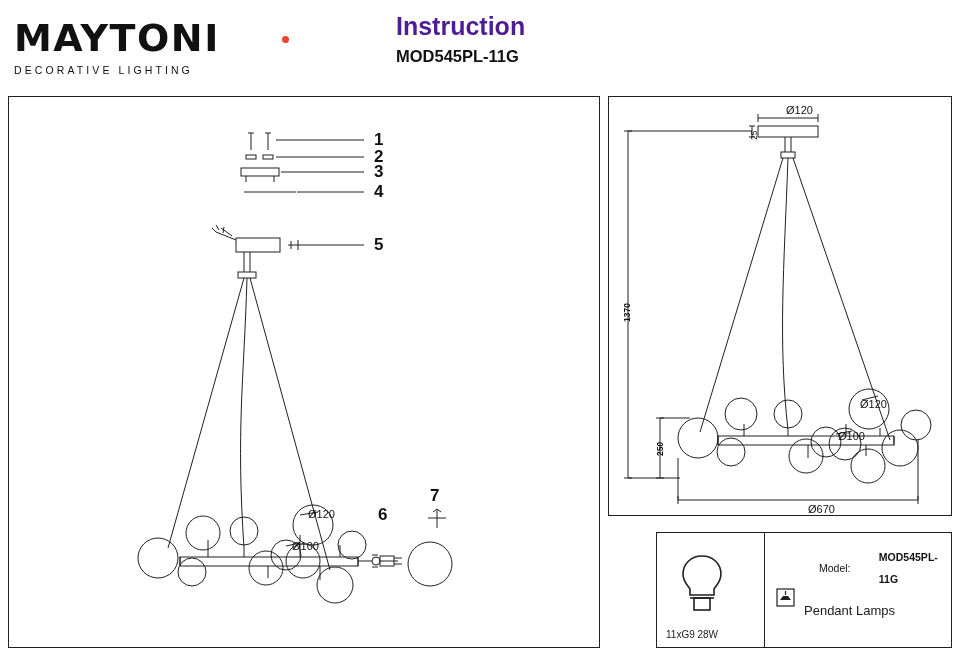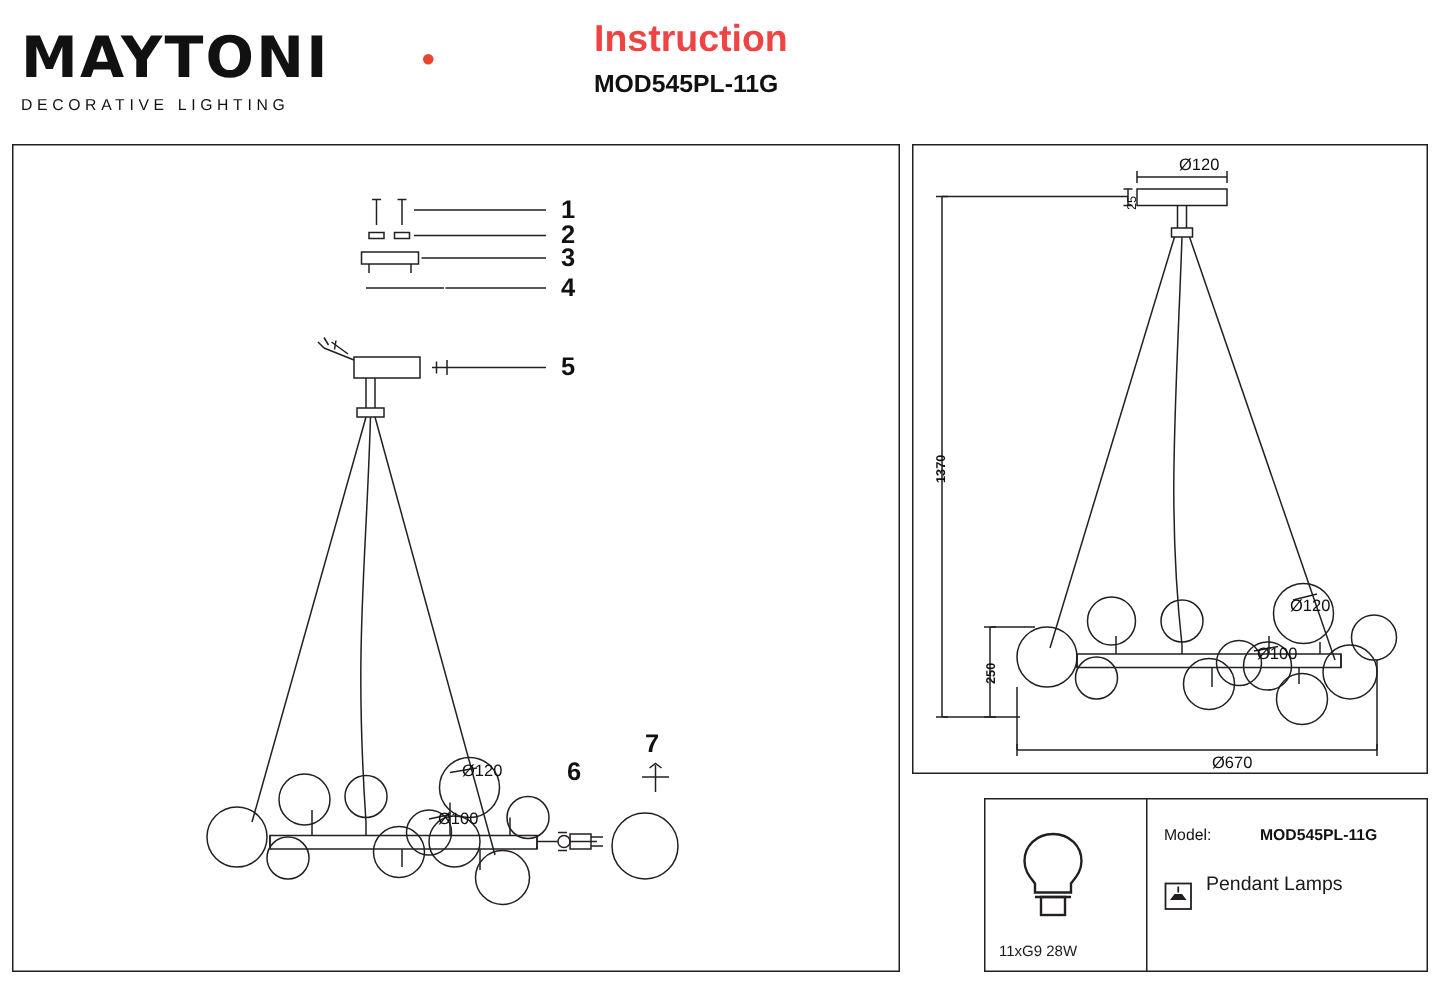--- a/index.html
+++ b/index.html
@@ -60,21 +60,21 @@
     top: 20px;
   }
   .title-block {
     position: absolute;
     left: 396px; top: 12px;
   }
   .doc-title {
     font-family: "Liberation Sans", sans-serif;
     font-weight: 700;
     font-size: 25px;
-    color: #ef4444;
+    color: #4c1d95;
     margin: 0;
   }
   .doc-model {
     font-family: "Liberation Sans", sans-serif;
     font-weight: 700;
     font-size: 16.5px;
     color: #111111;
     margin-top: 6px;
   }
 
@@ -117,21 +117,21 @@
     width: 1px; height: 116px;
     background: #231f20;
   }
   .info-rows {
     position: absolute;
     left: 120px; top: 14px;
     font-size: 10.5px;
     line-height: 22px;
   }
   .info-row { display: flex; align-items: center; }
-  .info-key { width: 64px; color: #111111; }
+  .info-key { width: 64px; color: #111111; margin-left: 43px; }
   .info-val { font-weight: 700; color: #111111; }
   .info-val-normal { font-weight: 400; color: #111111; }
   .cat-row { display: flex; align-items: center; margin-top: 10px; }
   .cat-text { font-size: 13px; margin-left: 8px; }
   .bulb-spec {
     position: absolute;
     left: 10px; bottom: 8px;
     width: 92px;
     text-align: left;
     font-size: 10px;

